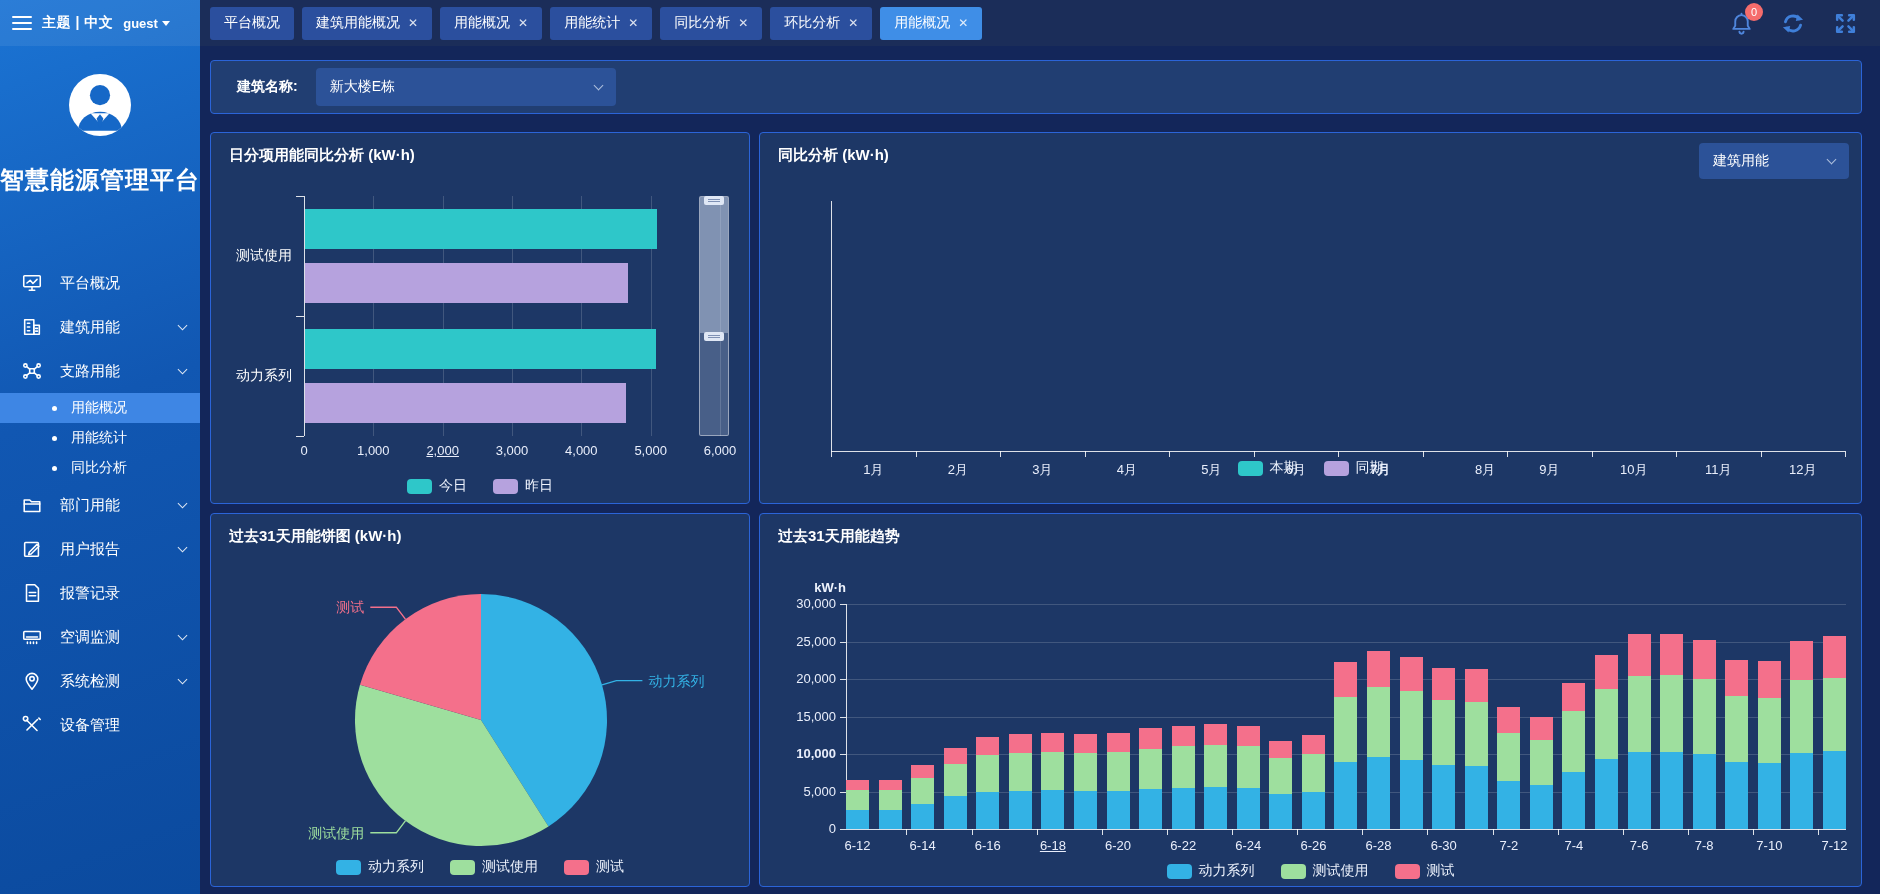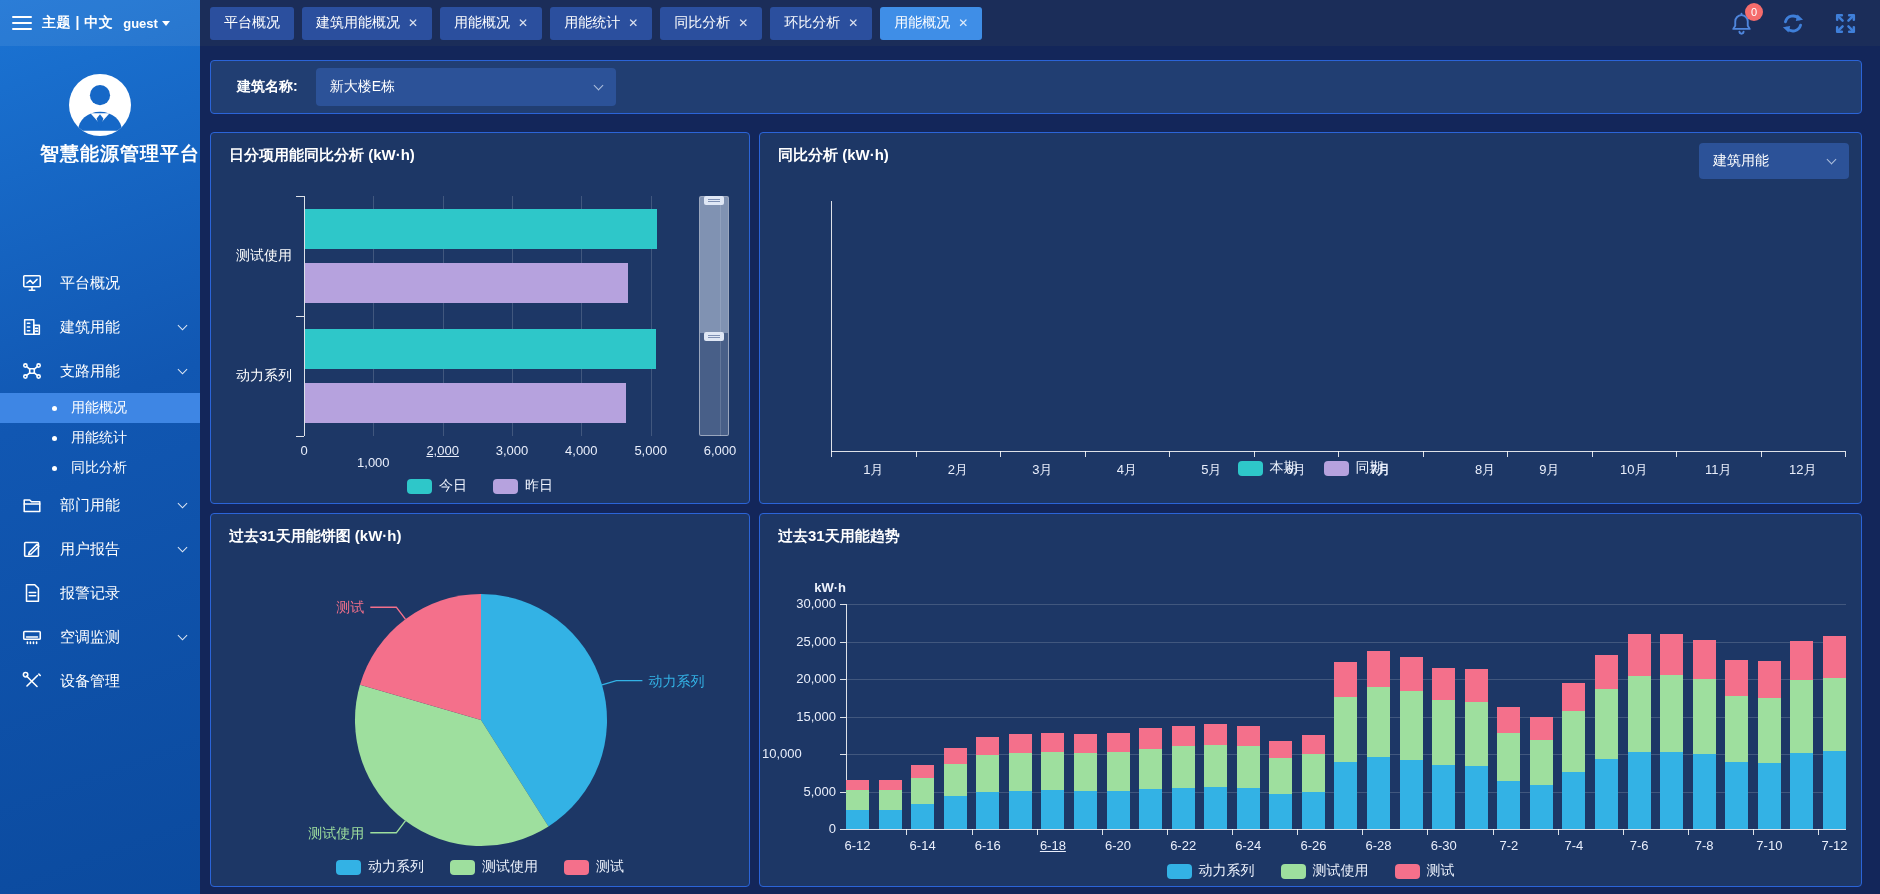--- a/index.html
+++ b/index.html
@@ -12,21 +12,21 @@
     background:linear-gradient(160deg,#1b74d4 0%,#1157b2 45%,#0b4a9e 100%); z-index:5; }
   .sb-head { height:46px; display:flex; align-items:center; padding:0 12px;
     background:rgba(255,255,255,0.07); gap:10px; }
   .burger { width:20px; display:flex; flex-direction:column; gap:4px; cursor:pointer; }
   .burger i { display:block; height:2px; background:#fff; border-radius:1px; }
   .sb-head .nav-label { font-size:14px; font-weight:700; letter-spacing:.5px; }
   .sb-head .user { font-size:13px; font-weight:700; display:flex; align-items:center; gap:4px; }
   .caret-down { width:0; height:0; border-left:4px solid transparent; border-right:4px solid transparent; border-top:5px solid #fff; display:inline-block; }
   .avatar-wrap { display:flex; justify-content:center; margin-top:28px; }
   .avatar { width:62px; height:62px; border-radius:50%; background:#fff; overflow:hidden; display:flex; align-items:flex-end; justify-content:center; }
-  .sb-title { text-align:right; margin-top:5px; font-size:19px; font-weight:600; letter-spacing:1px; }
+  .sb-title { text-align:right; margin-top:28px; font-size:24px; font-weight:600; letter-spacing:1px; }
   .menu { position:absolute; left:0; top:261px; right:0; }
   .mi { height:44px; display:flex; align-items:center; padding:0 14px 0 20px; cursor:pointer; position:relative; }
   .mi .mico { width:24px; height:24px; margin-right:16px; display:flex; align-items:center; justify-content:center; }
   .mi .mlabel { font-size:15px; flex:1; }
   .chev { width:7px; height:7px; border-right:1.6px solid rgba(255,255,255,.85); border-bottom:1.6px solid rgba(255,255,255,.85); display:inline-block; }
   .chev.down { transform:rotate(45deg); margin-top:-4px; }
   .chev.up { transform:rotate(-135deg); margin-top:4px; }
   .smi { height:30px; display:flex; align-items:center; padding-left:52px; font-size:14px; cursor:pointer; }
   .smi .dot { width:5px; height:5px; border-radius:50%; background:#fff; margin-right:14px; }
   .smi.active { background:#3e86e4; }
@@ -203,20 +203,30 @@
             <svg viewBox="0 0 24 24" width="22" height="22" fill="none" stroke="#fff" stroke-width="1.7" stroke-linecap="round" stroke-linejoin="round">
               <rect x="3" y="6" width="18" height="8.5" rx="1"></rect>
               <line x1="6" y1="12" x2="18" y2="12"></line>
               <line x1="7" y1="17.5" x2="7" y2="19"></line>
               <line x1="10.3" y1="17.5" x2="10.3" y2="19"></line>
               <line x1="13.6" y1="17.5" x2="13.6" y2="19"></line>
               <line x1="17" y1="17.5" x2="17" y2="19"></line>
             </svg>
           </span>
           <span class="mlabel">空调监测</span>
+          <span class="chev down"></span>
+        </div>
+        <div class="mi">
+          <span class="mico">
+            <svg viewBox="0 0 24 24" width="22" height="22" fill="none" stroke="#fff" stroke-width="1.7" stroke-linecap="round" stroke-linejoin="round">
+              <path d="M12,21 c-4,-5 -6.3,-7.9 -6.3,-11 a6.3,6.3 0 1 1 12.6,0 c0,3.1 -2.3,6 -6.3,11 z"></path>
+              <circle cx="12" cy="9.6" r="2.4"></circle>
+            </svg>
+          </span>
+          <span class="mlabel">系统检测</span>
           <span class="chev down"></span>
         </div>
         <div class="mi">
           <span class="mico">
             <svg viewBox="0 0 24 24" width="22" height="22" fill="none" stroke="#fff" stroke-width="1.7" stroke-linecap="round" stroke-linejoin="round">
               <line x1="6" y1="6.5" x2="17.5" y2="18"></line>
               <circle cx="5" cy="5.2" r="2.4"></circle>
               <line x1="18" y1="6" x2="6.5" y2="17.5"></line>
               <line x1="19.5" y1="4.5" x2="21" y2="6"></line>
             </svg>
@@ -296,21 +306,21 @@
         <span class="sv">新大楼E栋</span>
         <span class="chev"></span>
       </div>
     </section>
 
     <section class="panel p1">
       <div class="ptitle">日分项用能同比分析 (kW·h)</div>
       <div class="chart" id="c1">
           <div class="axlab" style="left:63px;top:310px;width:60px;">0</div>
           <div class="vline" style="left:162.33333333333331px;top:63px;width:1px;height:240px;"></div>
-          <div class="axlab" style="left:132.33333333333331px;top:310px;width:60px;margin-top:12px;">1,000</div>
+          <div class="axlab" style="left:132.33333333333331px;top:310px;width:60px;">1,000</div>
           <div class="vline" style="left:231.66666666666666px;top:63px;width:1px;height:240px;"></div>
           <div class="axlab" style="left:201.66666666666666px;top:310px;width:60px;text-decoration:underline;">2,000</div>
           <div class="vline" style="left:301px;top:63px;width:1px;height:240px;"></div>
           <div class="axlab" style="left:271px;top:310px;width:60px;">3,000</div>
           <div class="vline" style="left:370.3333333333333px;top:63px;width:1px;height:240px;"></div>
           <div class="axlab" style="left:340.3333333333333px;top:310px;width:60px;">4,000</div>
           <div class="vline" style="left:439.66666666666663px;top:63px;width:1px;height:240px;"></div>
           <div class="axlab" style="left:409.66666666666663px;top:310px;width:60px;">5,000</div>
           <div class="vline" style="left:509px;top:63px;width:1px;height:240px;"></div>
           <div class="axlab" style="left:479px;top:310px;width:60px;">6,000</div>
@@ -422,21 +432,21 @@
 
     <section class="panel p4">
       <div class="ptitle">过去31天用能趋势</div>
       <div class="chart" id="c4">
           <div class="axlab" style="left:2px;top:307px;width:74px;text-align:right;">0</div>
           <div class="axisline" style="left:80px;top:315px;width:6px;height:1px;"></div>
           <div class="hline" style="left:86px;top:277.5px;width:1000px;height:1px;"></div>
           <div class="axlab" style="left:2px;top:269.5px;width:74px;text-align:right;">5,000</div>
           <div class="axisline" style="left:80px;top:277.5px;width:6px;height:1px;"></div>
           <div class="hline" style="left:86px;top:240px;width:1000px;height:1px;"></div>
-          <div class="axlab" style="left:2px;top:232px;width:74px;text-align:left;">10,000</div>
+          <div class="axlab" style="left:2px;top:232px;width:74px;text-align:right;font-weight:bold;">10,000</div>
           <div class="axisline" style="left:80px;top:240px;width:6px;height:1px;"></div>
           <div class="hline" style="left:86px;top:202.5px;width:1000px;height:1px;"></div>
           <div class="axlab" style="left:2px;top:194.5px;width:74px;text-align:right;">15,000</div>
           <div class="axisline" style="left:80px;top:202.5px;width:6px;height:1px;"></div>
           <div class="hline" style="left:86px;top:165px;width:1000px;height:1px;"></div>
           <div class="axlab" style="left:2px;top:157px;width:74px;text-align:right;">20,000</div>
           <div class="axisline" style="left:80px;top:165px;width:6px;height:1px;"></div>
           <div class="hline" style="left:86px;top:127.5px;width:1000px;height:1px;"></div>
           <div class="axlab" style="left:2px;top:119.5px;width:74px;text-align:right;">25,000</div>
           <div class="axisline" style="left:80px;top:127.5px;width:6px;height:1px;"></div>

